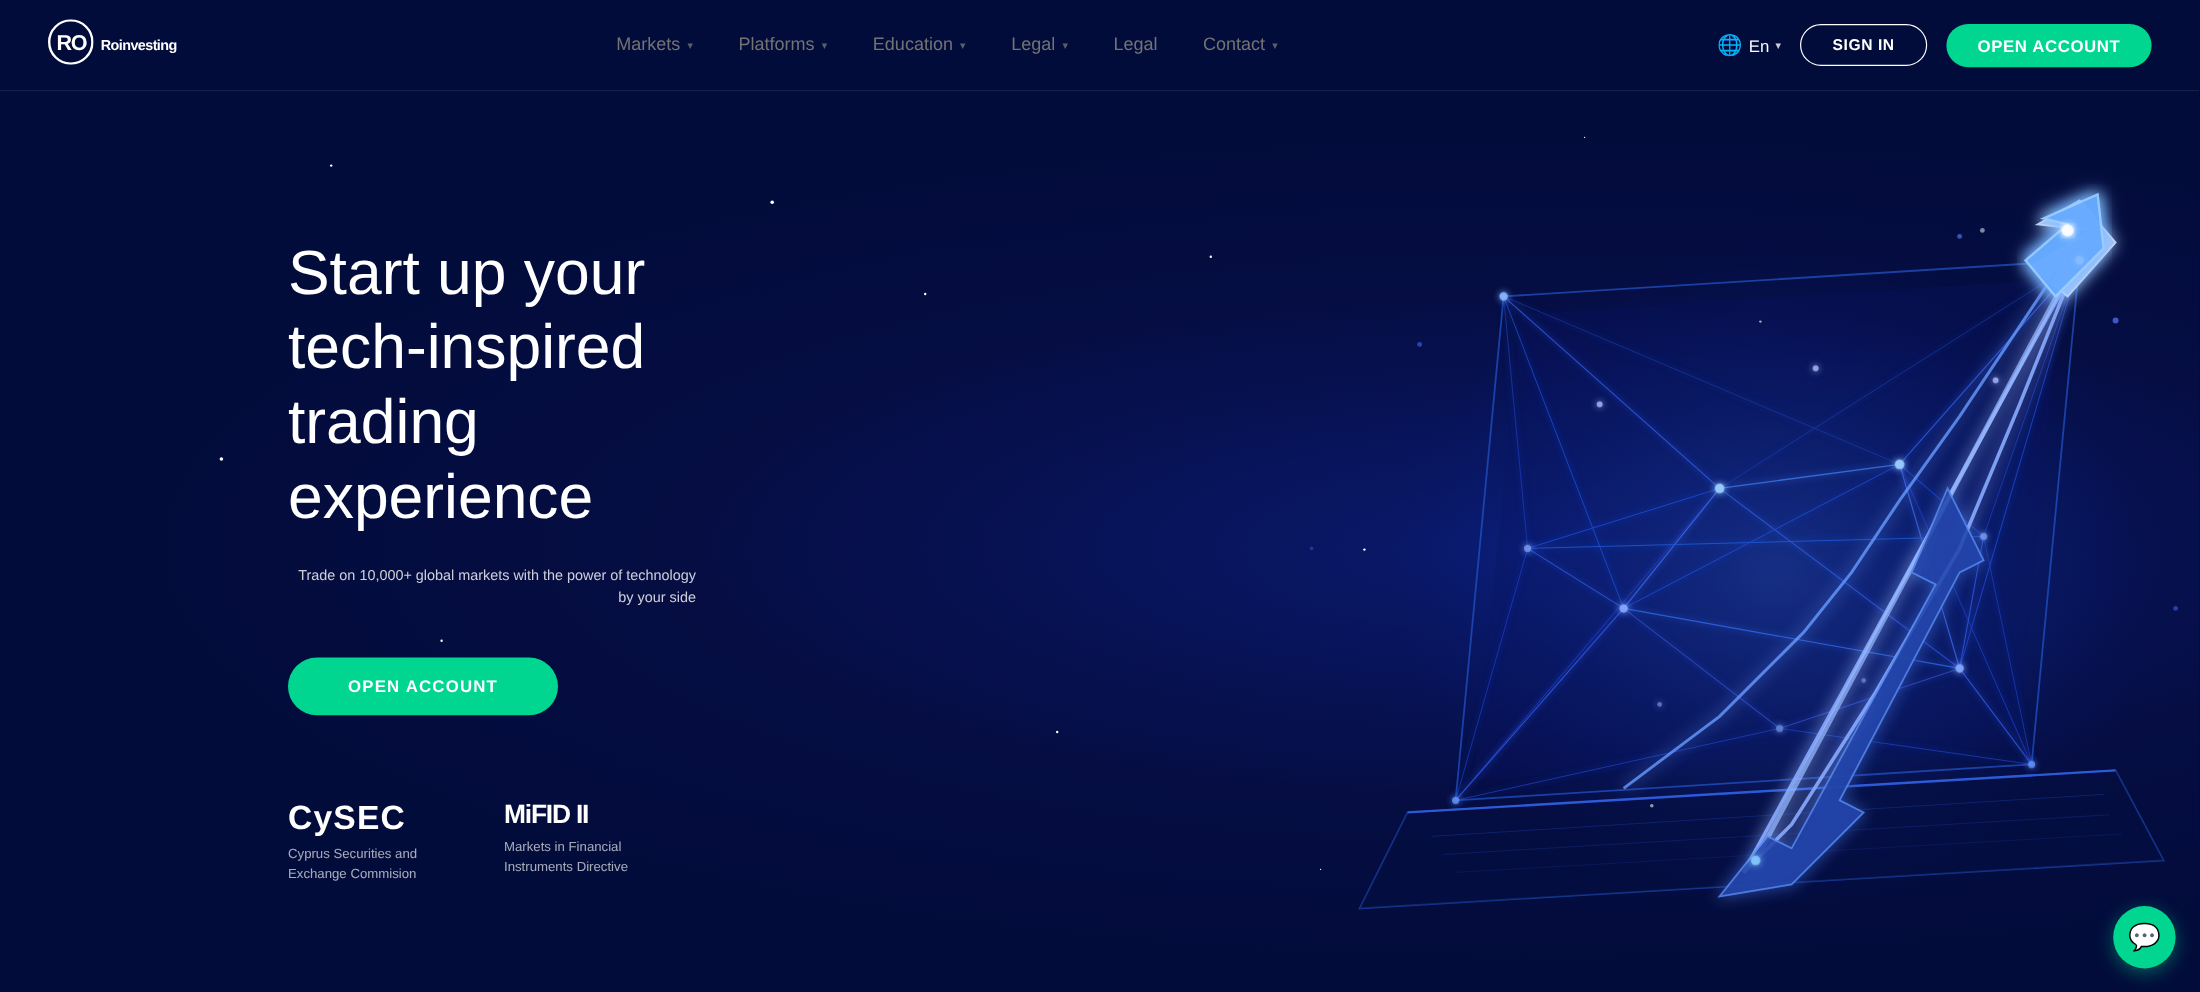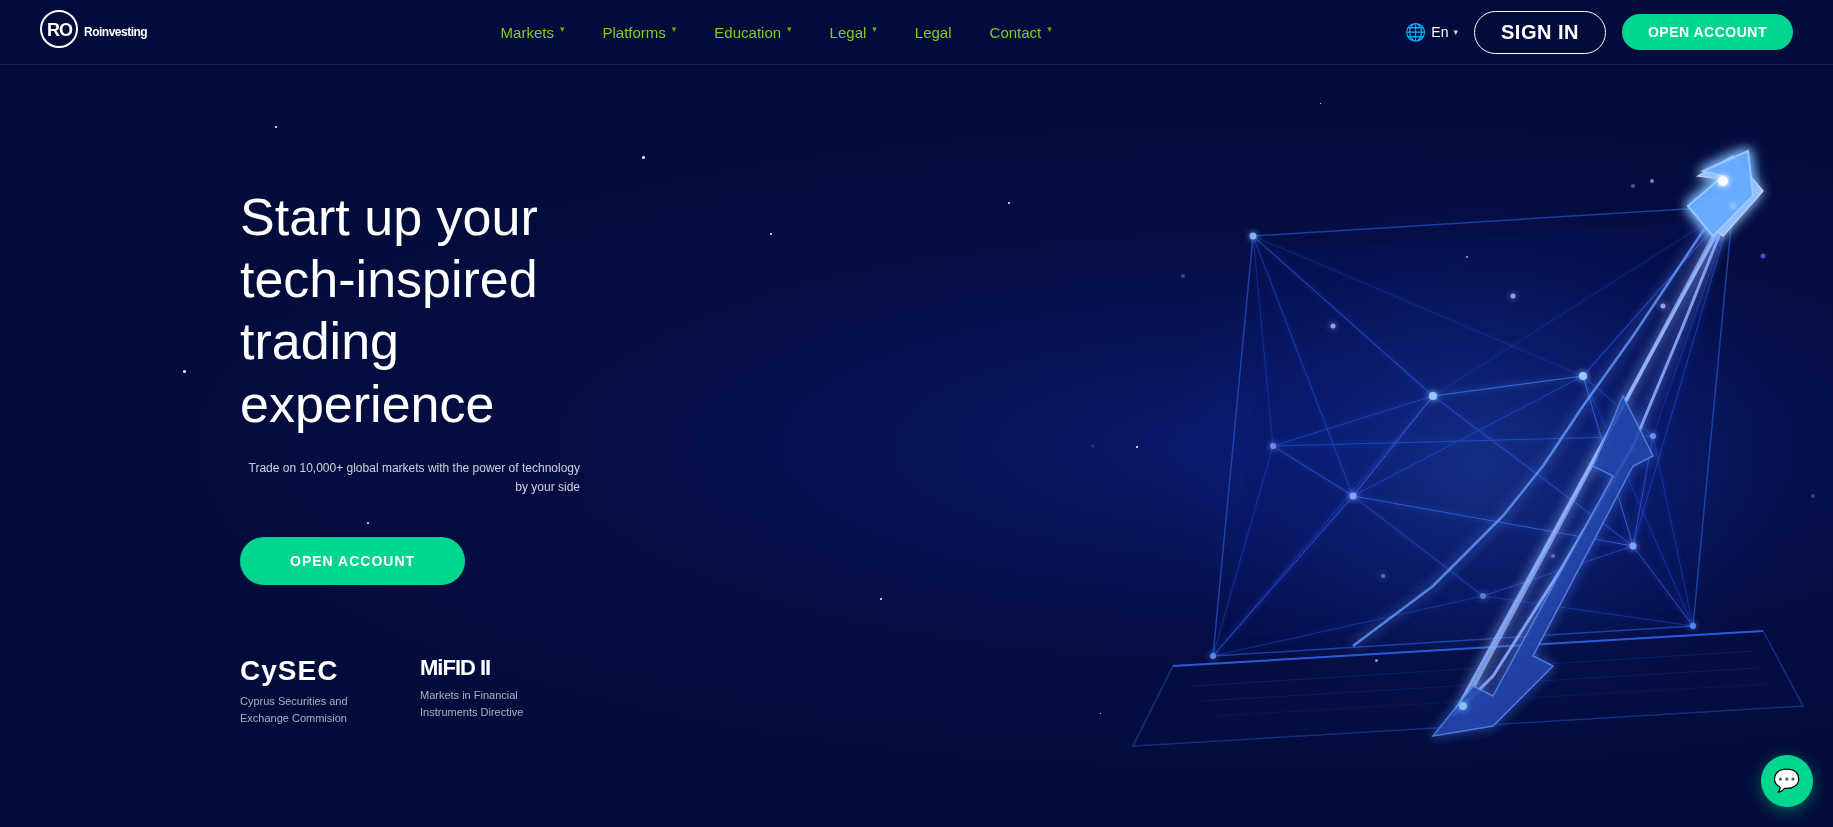--- a/index.html
+++ b/index.html
@@ -12,21 +12,21 @@
       width: 1833px;
       min-height: 827px;
     }
 
     
     .navbar {
       display: flex;
       align-items: center;
       justify-content: space-between;
       padding: 0 40px;
-      height: 65px;
+      height: 76px;
       background: #020c3a;
       border-bottom: 1px solid rgba(255,255,255,0.08);
       position: relative;
       z-index: 10;
     }
 
     .navbar-logo {
       display: flex;
       align-items: center;
       gap: 6px;
@@ -42,24 +42,25 @@
     .nav-links {
       display: flex;
       align-items: center;
       gap: 6px;
       flex: 1;
       justify-content: center;
     }
 
     .nav-item {
       display: flex;
+      align-items: center;
       gap: 6px;
       padding: 8px 16px;
       cursor: pointer;
-      color: #84cc16;
+      color: #737373;
       font-size: 15px;
       font-weight: 400;
       white-space: nowrap;
       border-radius: 4px;
       transition: background 0.2s;
     }
 
     .nav-chevron {
       font-size: 9px;
       opacity: 0.8;
@@ -83,21 +84,21 @@
     .globe-icon {
       font-size: 17px;
     }
 
     .btn-signin {
       background: transparent;
       border: 1.5px solid white;
       color: white;
       padding: 9px 26px;
       border-radius: 25px;
-      font-size: 20px;
+      font-size: 13px;
       font-weight: 600;
       cursor: pointer;
       letter-spacing: 0.5px;
       transition: background 0.2s;
     }
 
     .btn-open-account-nav {
       background: #00d68f;
       border: none;
       color: white;

